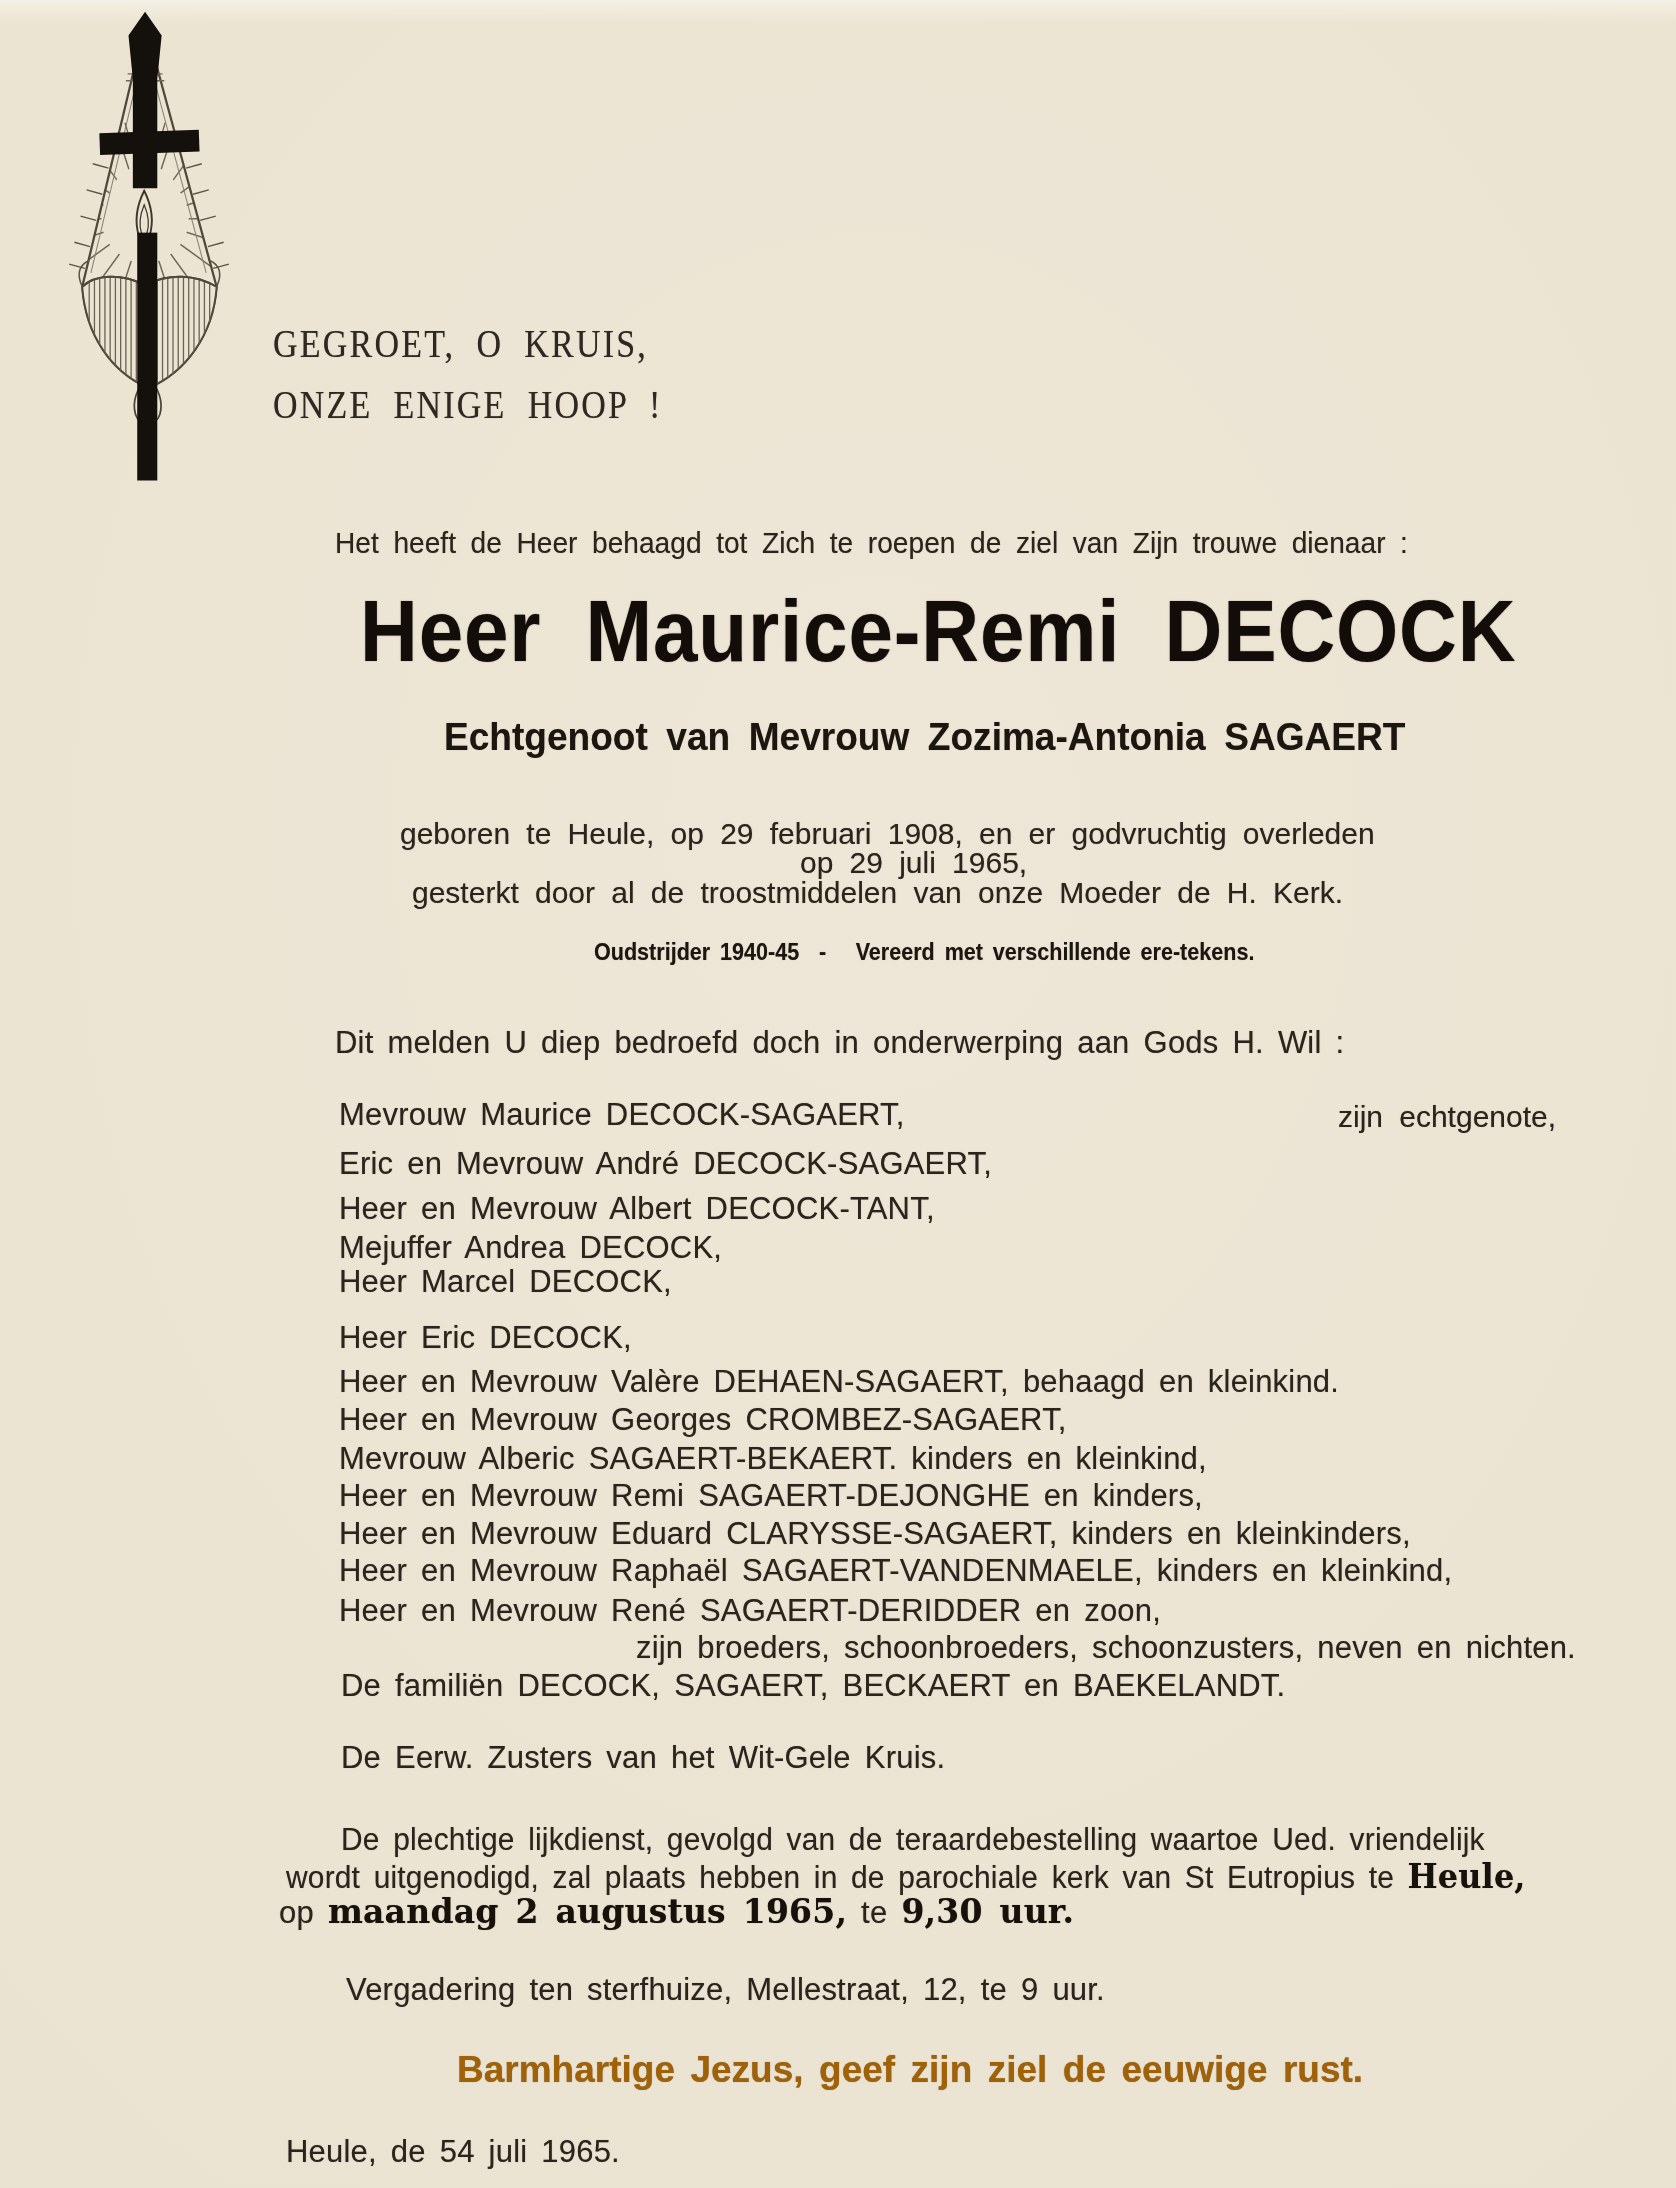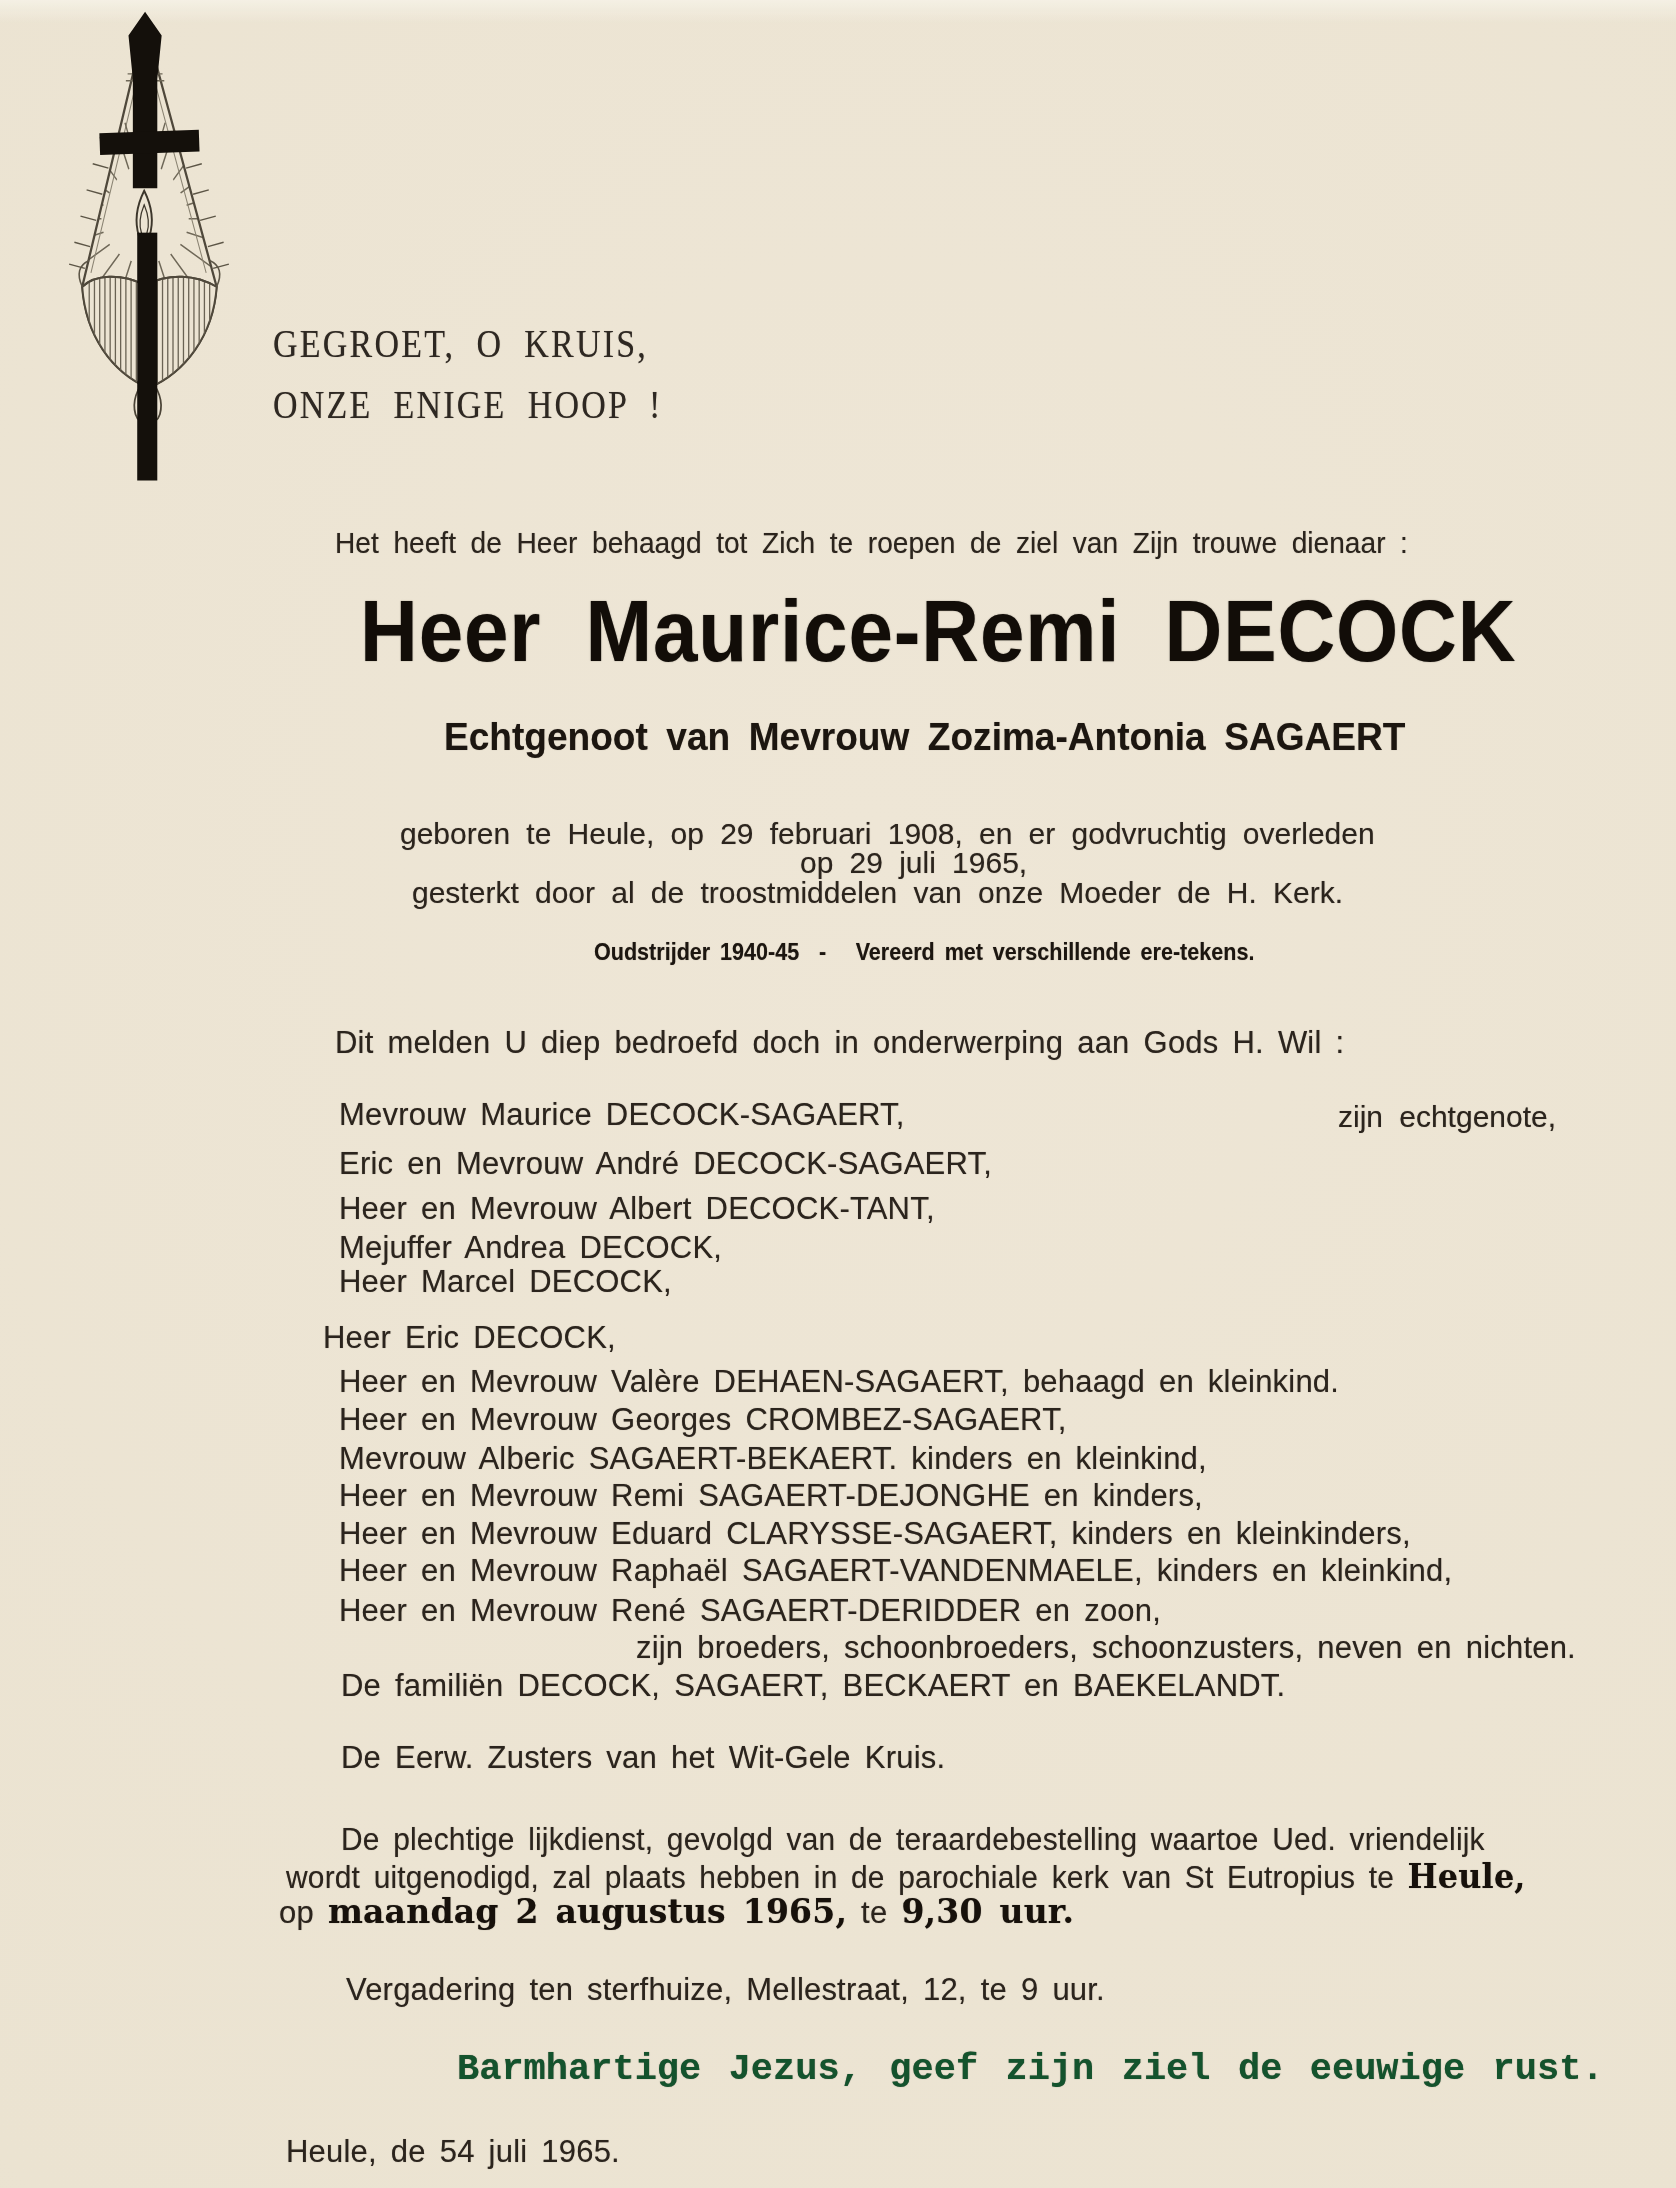--- a/index.html
+++ b/index.html
@@ -36,21 +36,21 @@
   .veteran{
     font-size:24.5px;font-weight:700;color:#1c1610;word-spacing:4.4px;
     transform:scaleX(.88);transform-origin:0 50%;
   }
   .sq{transform:scaleX(.965);transform-origin:0 50%;}
   .boldserif{
     font-family:"DejaVu Serif", serif;font-weight:700;font-size:33px;color:#17110b;
     text-shadow:0 0 0.9px rgba(23,17,11,.5);
   }
   .prayer{
-    font-family:Liberation Mono, monospace;font-weight:700;font-size:37px;color:#14532d;
+    font-family:Liberation Sans, sans-serif;font-weight:700;font-size:37px;color:#a16207;
     word-spacing:5.2px;text-shadow:0 0 0.9px rgba(23,17,11,.5);
   }
   .emblem{position:absolute;left:42px;top:10.5px;width:214px;height:473px;}
 </style>
 </head>
 <body>
 
 <svg class="emblem" viewBox="0 0 245 542" aria-hidden="true">
   <defs>
     <clipPath id="tearClip">
@@ -108,21 +108,21 @@
 <div class="line veteran" style="left:594px;top:940px">Oudstrijder 1940-45  -   Vereerd met verschillende ere-tekens.</div>
 
 <div class="line body36" style="left:335px;top:1027px">Dit melden U diep bedroefd doch in onderwerping aan Gods H. Wil :</div>
 
 <div class="line body36" style="left:339px;top:1099px">Mevrouw Maurice DECOCK-SAGAERT,</div>
 <div class="line body34" style="left:1338px;top:1102px">zijn echtgenote,</div>
 <div class="line body36" style="left:339px;top:1148px">Eric en Mevrouw André DECOCK-SAGAERT,</div>
 <div class="line body36" style="left:339px;top:1193px">Heer en Mevrouw Albert DECOCK-TANT,</div>
 <div class="line body36" style="left:339px;top:1232px">Mejuffer Andrea DECOCK,</div>
 <div class="line body36" style="left:339px;top:1266px">Heer Marcel DECOCK,</div>
-<div class="line body36" style="left:323px;top:1322px">Heer Eric DECOCK,</div>
+<div class="line body36" style="left:339px;top:1322px">Heer Eric DECOCK,</div>
 <div class="line body36" style="left:339px;top:1366px">Heer en Mevrouw Valère DEHAEN-SAGAERT, behaagd en kleinkind.</div>
 <div class="line body36" style="left:339px;top:1404px">Heer en Mevrouw Georges CROMBEZ-SAGAERT,</div>
 <div class="line body36" style="left:339px;top:1443px">Mevrouw Alberic SAGAERT-BEKAERT. kinders en kleinkind,</div>
 <div class="line body36" style="left:339px;top:1480px">Heer en Mevrouw Remi SAGAERT-DEJONGHE en kinders,</div>
 <div class="line body36" style="left:339px;top:1518px">Heer en Mevrouw Eduard CLARYSSE-SAGAERT, kinders en kleinkinders,</div>
 <div class="line body36" style="left:339px;top:1555px">Heer en Mevrouw Raphaël SAGAERT-VANDENMAELE, kinders en kleinkind,</div>
 <div class="line body36" style="left:339px;top:1595px">Heer en Mevrouw René SAGAERT-DERIDDER en zoon,</div>
 <div class="line body36" style="left:636px;top:1632px">zijn broeders, schoonbroeders, schoonzusters, neven en nichten.</div>
 <div class="line body36" style="left:341px;top:1670px">De familiën DECOCK, SAGAERT, BECKAERT en BAEKELANDT.</div>
 <div class="line body36" style="left:341px;top:1742px">De Eerw. Zusters van het Wit-Gele Kruis.</div>

